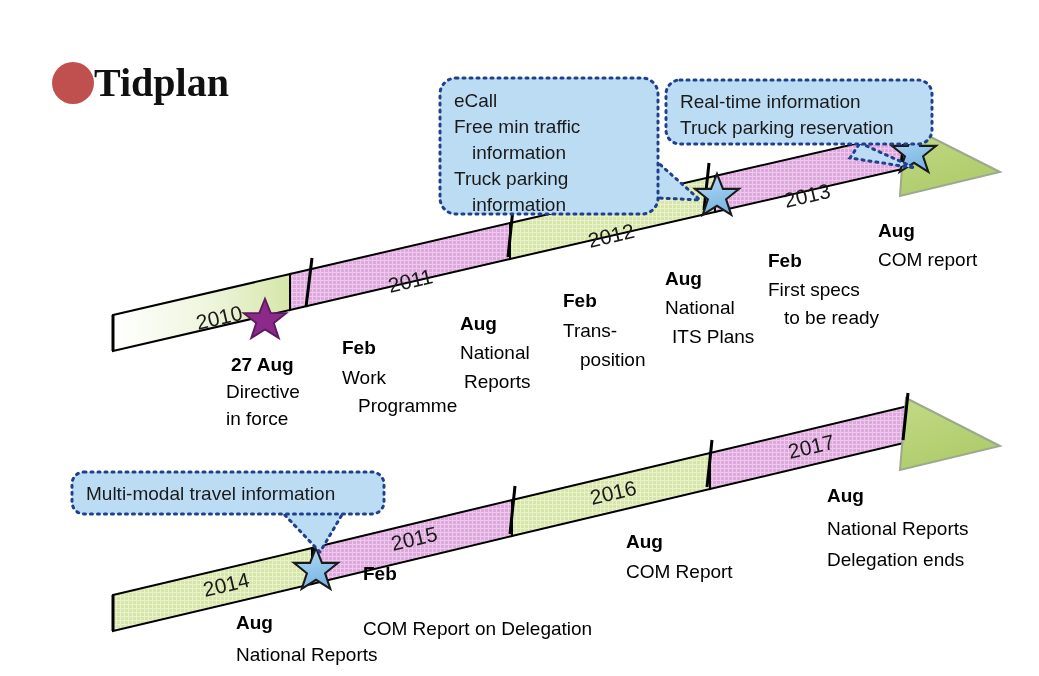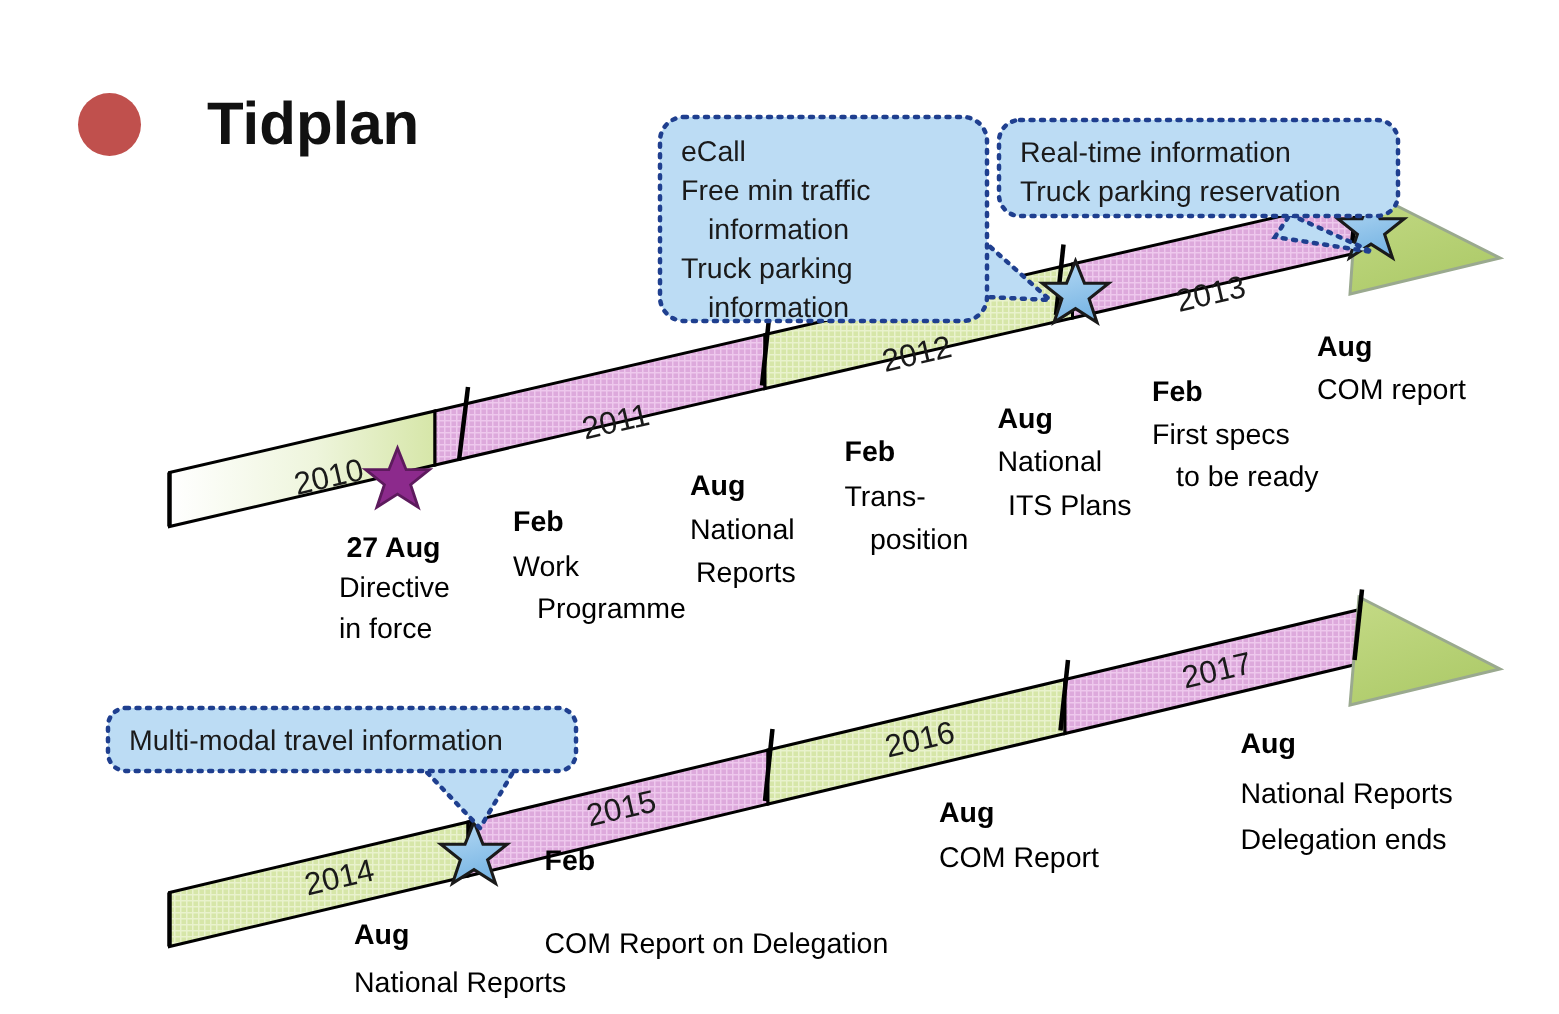--- a/index.html
+++ b/index.html
@@ -29,27 +29,27 @@
     gap: 0px;
   }
   .title-bullet {
     width: 42px;
     height: 42px;
     border-radius: 50%;
     background: #c0504d;
     flex: none;
   }
   .title-text {
-    margin-left: 44px;
     font-size: 40px;
     font-weight: bold;
     color: #111111;
     letter-spacing: 0px;
     line-height: 1;
     white-space: nowrap;
+    font-family: Liberation Serif, serif;
   }
   svg#diagram {
     position: absolute;
     left: 0; top: 0;
     width: 1039px;
     height: 676px;
   }
   .lbl {
     font-family: "Liberation Sans", sans-serif;
     fill: #000000;

